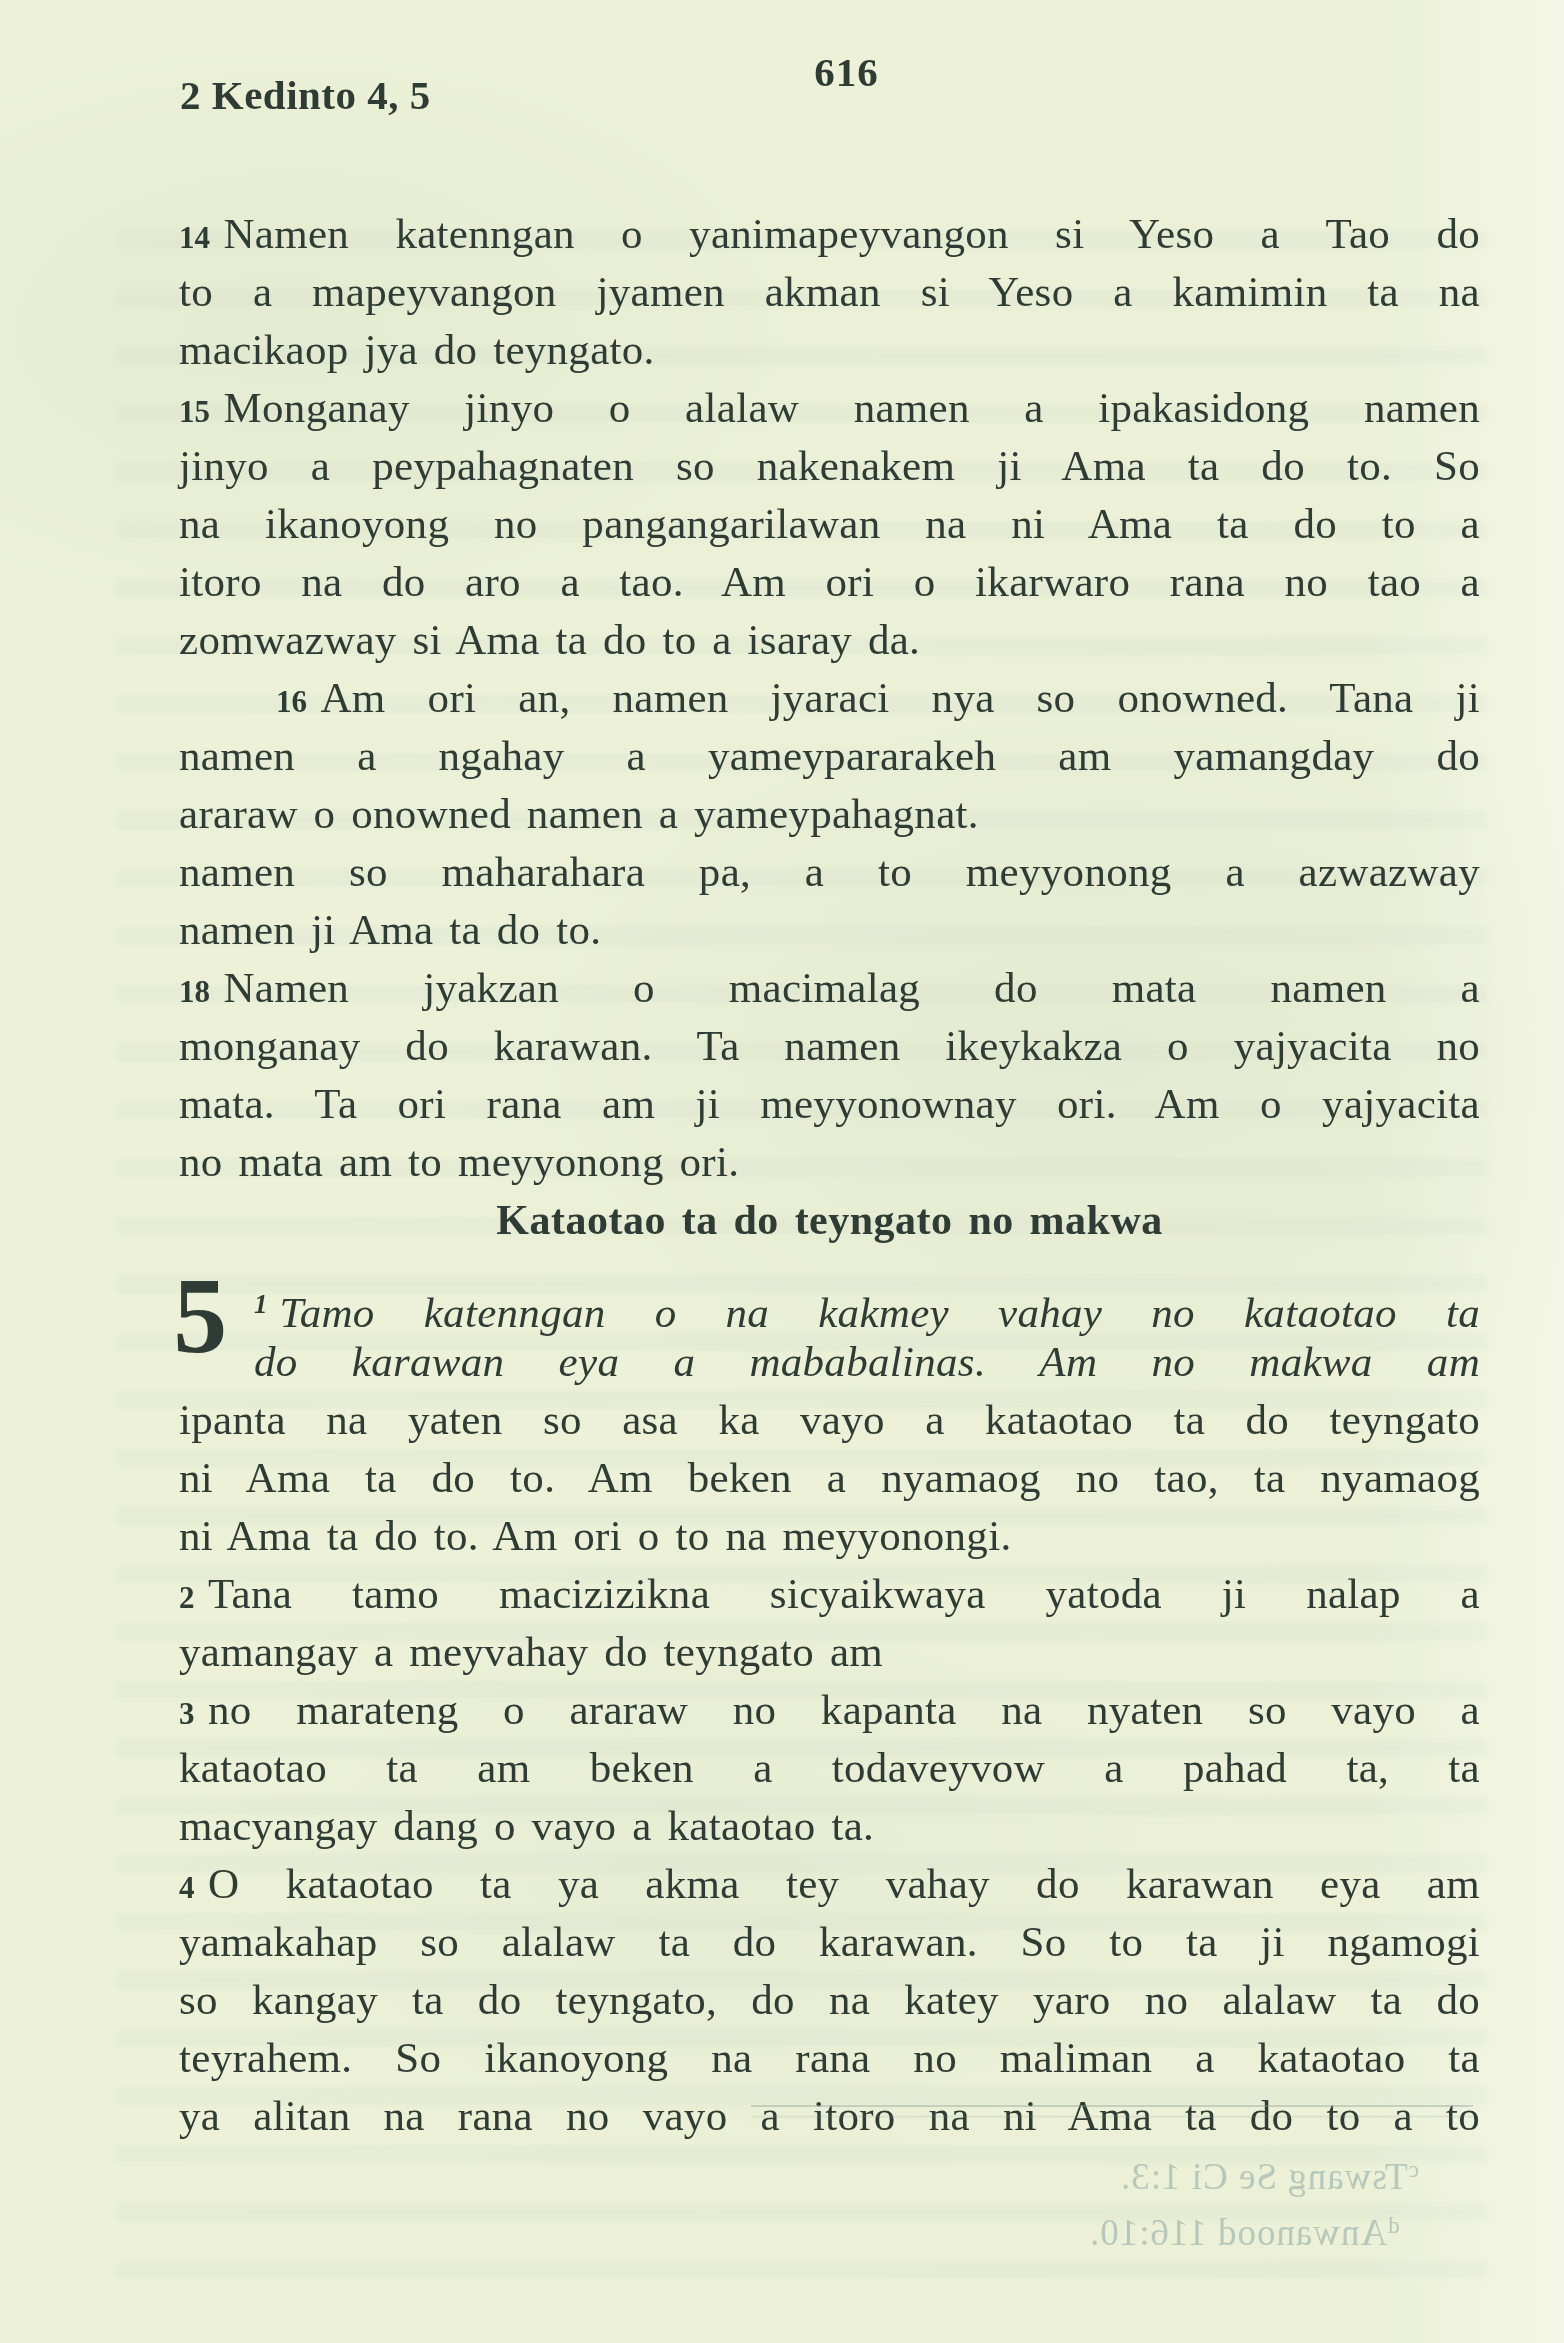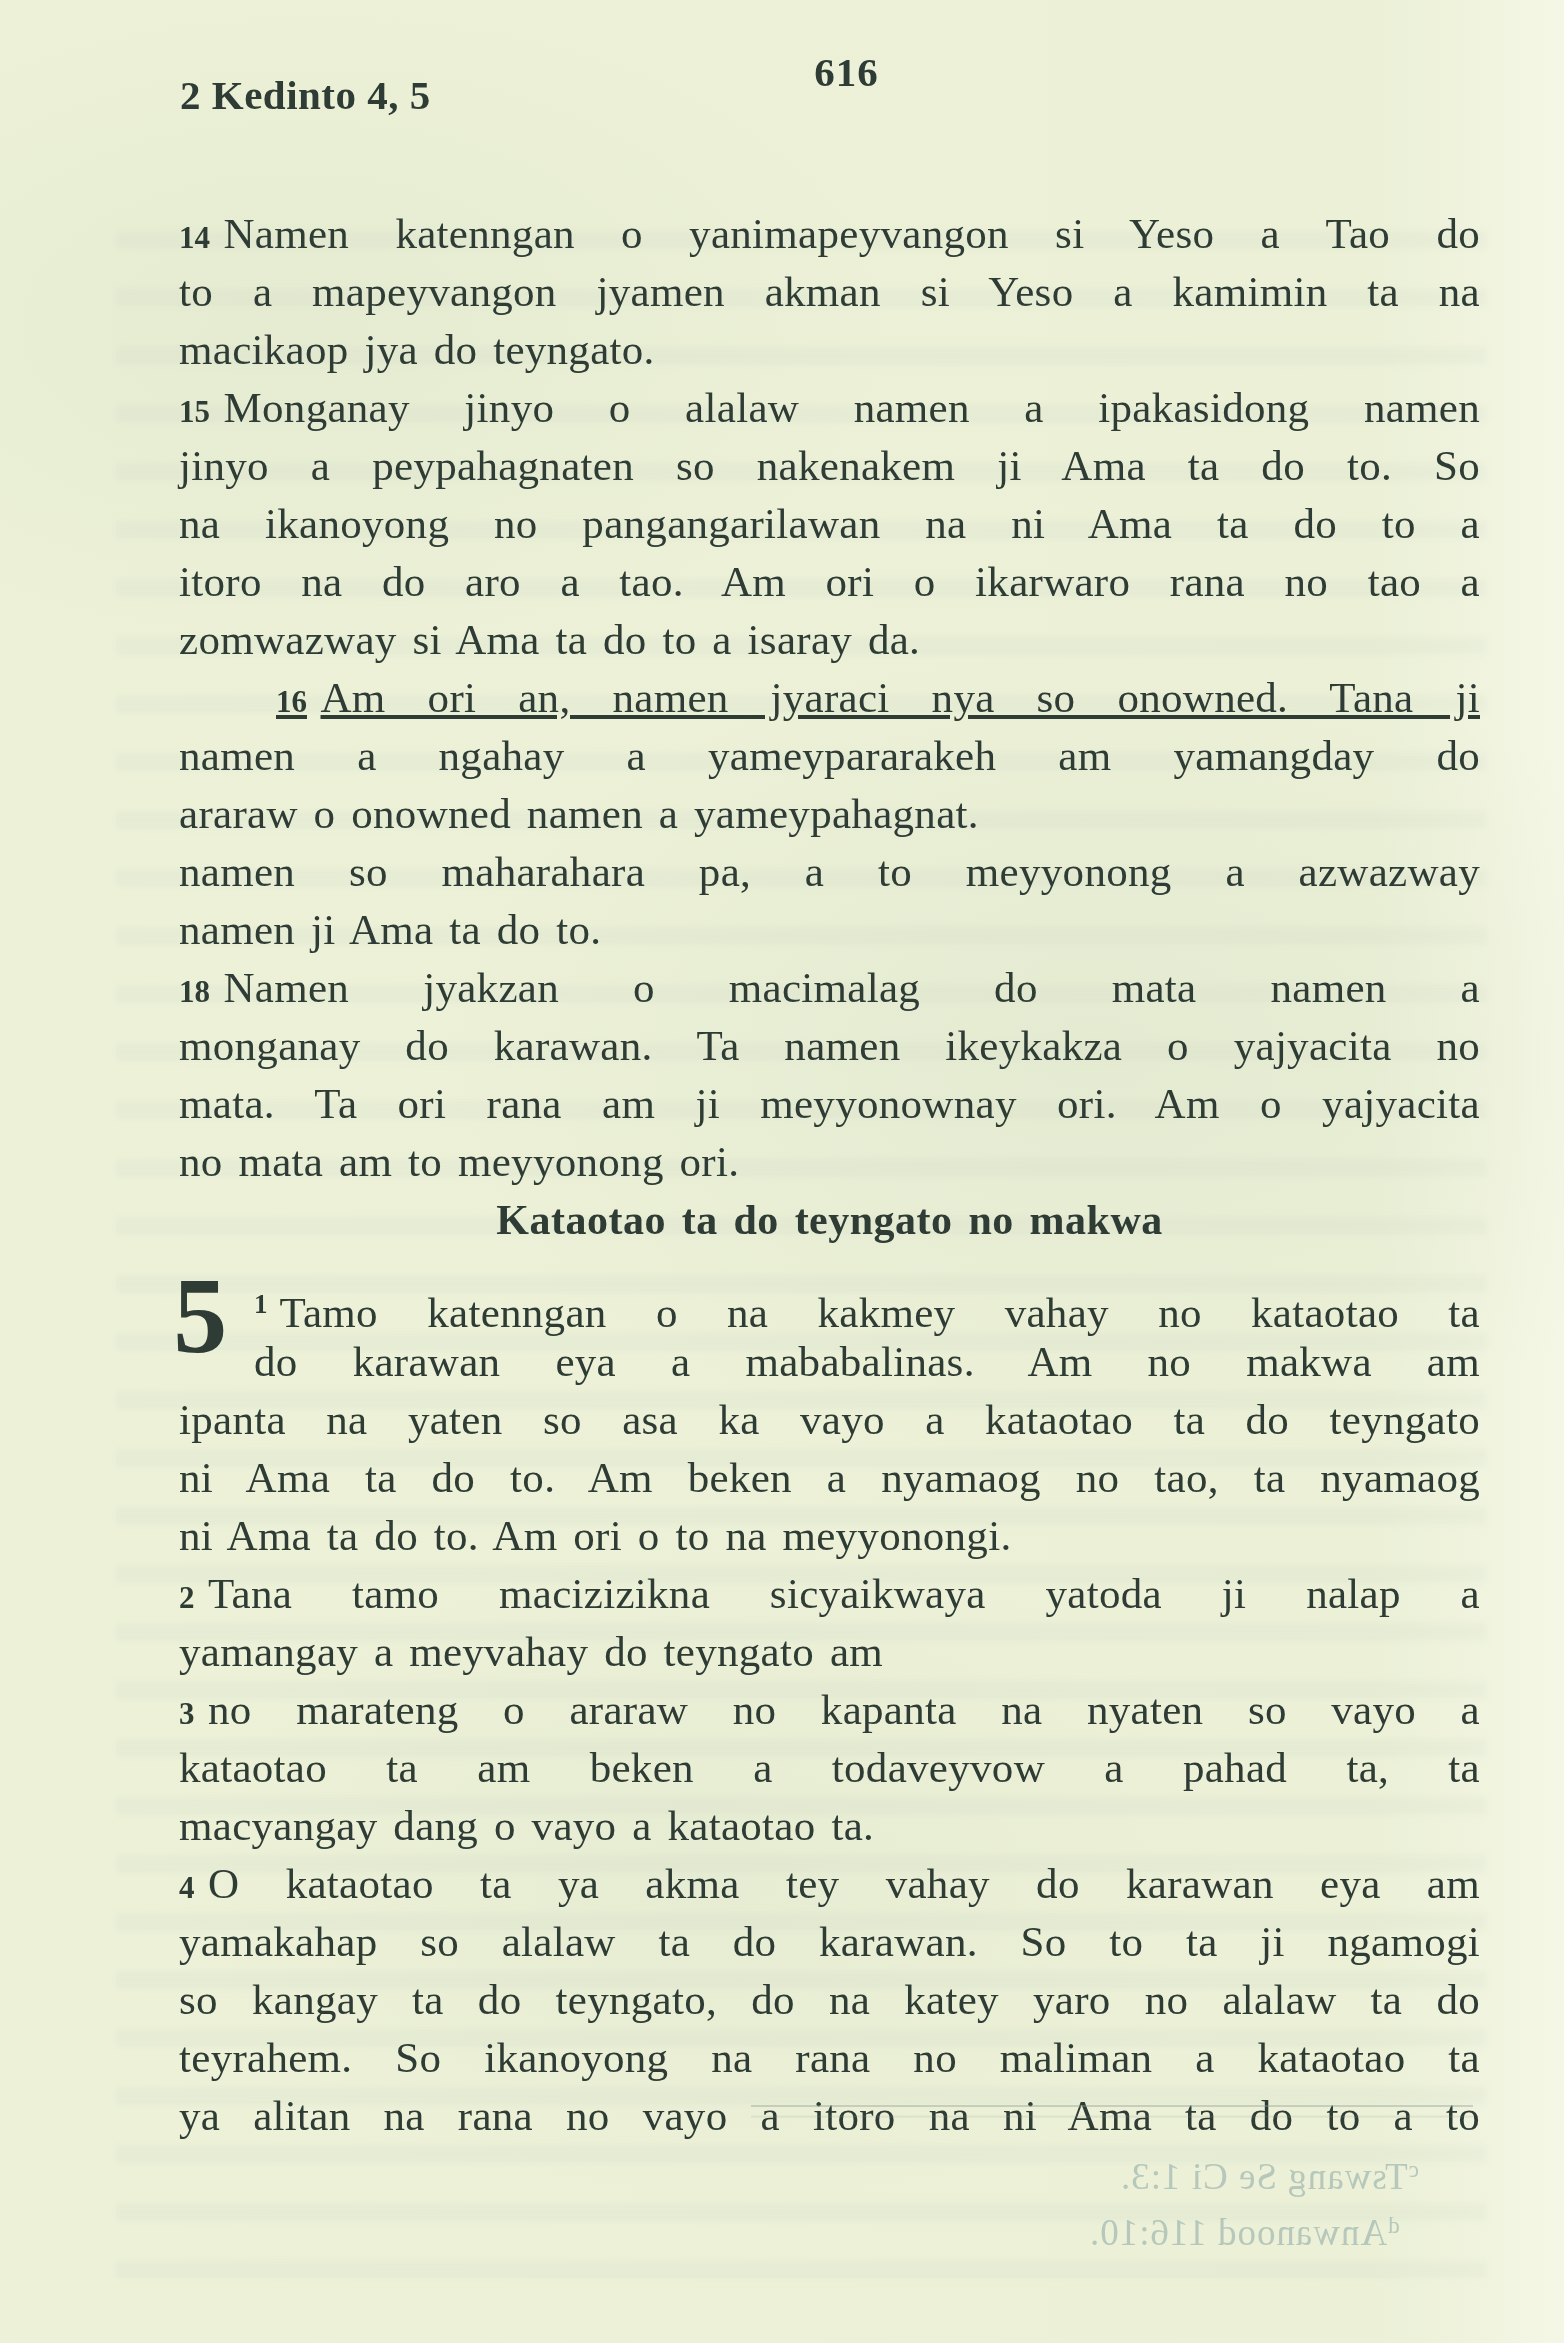--- a/index.html
+++ b/index.html
@@ -37,35 +37,35 @@
   }
   .text-column{
     position:absolute;left:179px;top:205px;width:1301px;
     font-size:43px;letter-spacing:0.3px;word-spacing:4.8px;
   }
   .line{
     height:58px;line-height:58px;white-space:nowrap;
     text-align:justify;text-align-last:justify;
   }
   .line.end{text-align:left;text-align-last:left;}
-  .line.indent{padding-left:97px;text-decoration:underline;}
+  .line.indent{padding-left:97px;}
   .vnum{
     font-weight:bold;font-size:31px;letter-spacing:0px;
     margin-right:13.5px;
   }
   .section-heading{
     height:58px;line-height:58px;margin-bottom:26px;
     text-align:center;font-weight:bold;font-size:42px;letter-spacing:0.5px;
   }
   .chapter{position:relative;}
   .dropcap{
     position:absolute;left:-5.8px;top:-13.5px;
     font-size:108px;line-height:108px;font-weight:bold;
   }
-  .beside{padding-left:75px;}
+  .beside{padding-left:75px;font-style:italic;}
   .vsup{
     font-weight:bold;font-size:27px;vertical-align:13.5px;margin-right:11.6px;
   }
   .ghost{
     position:absolute;transform:scaleX(-1);
     color:rgba(110,142,150,0.42);font-size:37px;letter-spacing:1px;
     white-space:nowrap;filter:blur(0.7px);
   }
   .ghost .gsup{font-size:23px;vertical-align:11.6px;}
   .ghost-1{top:2155px;left:1120px;}

